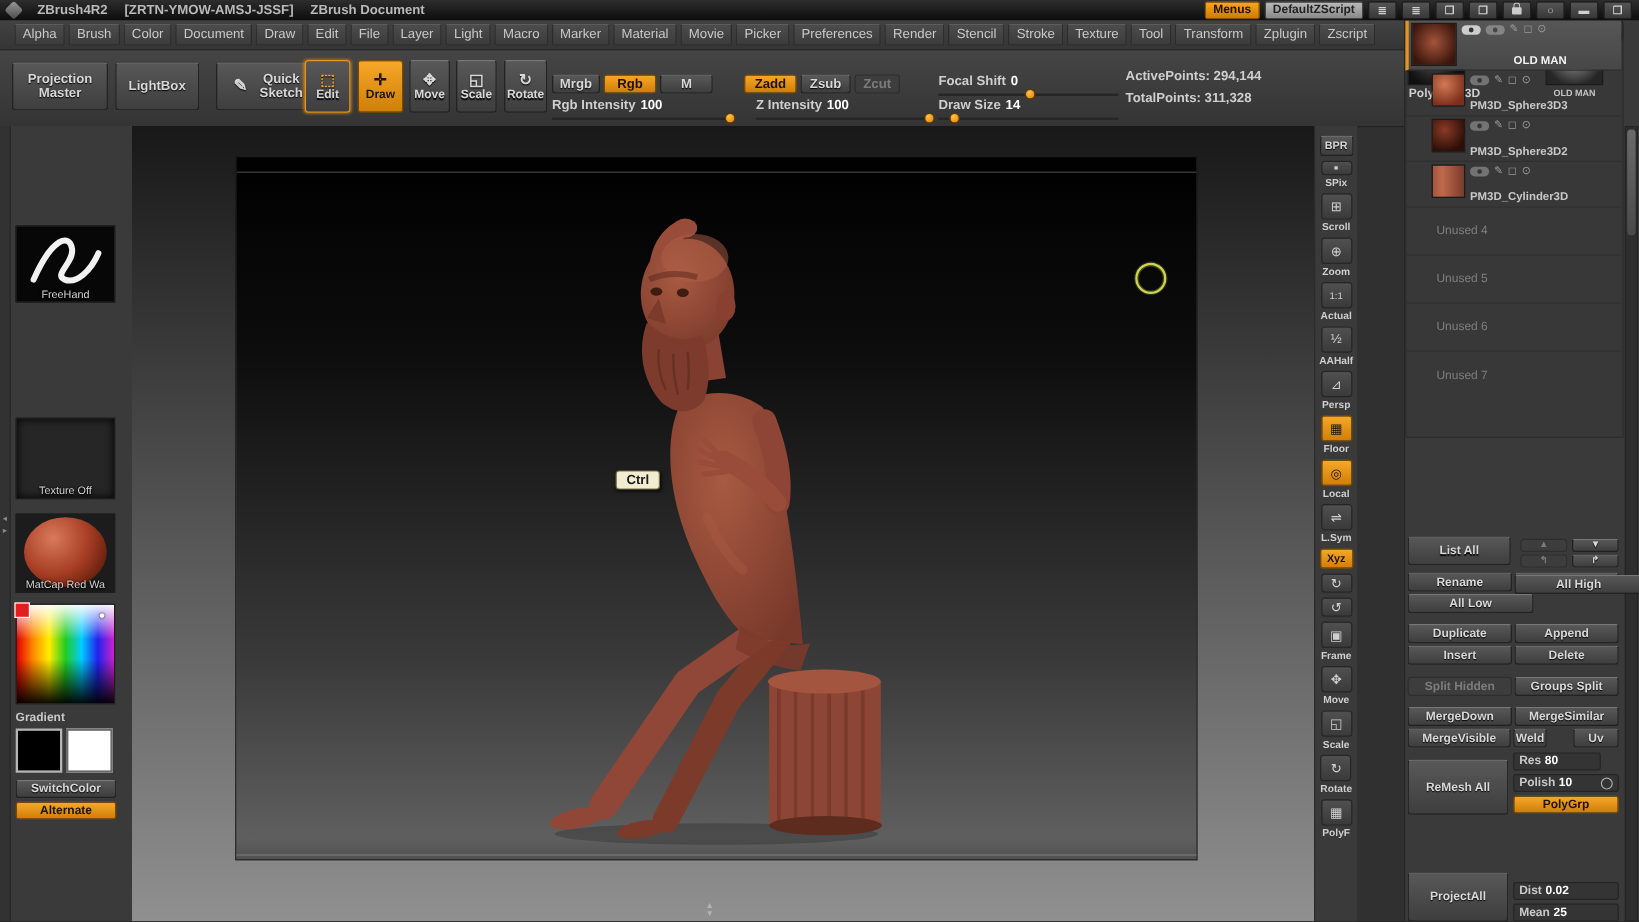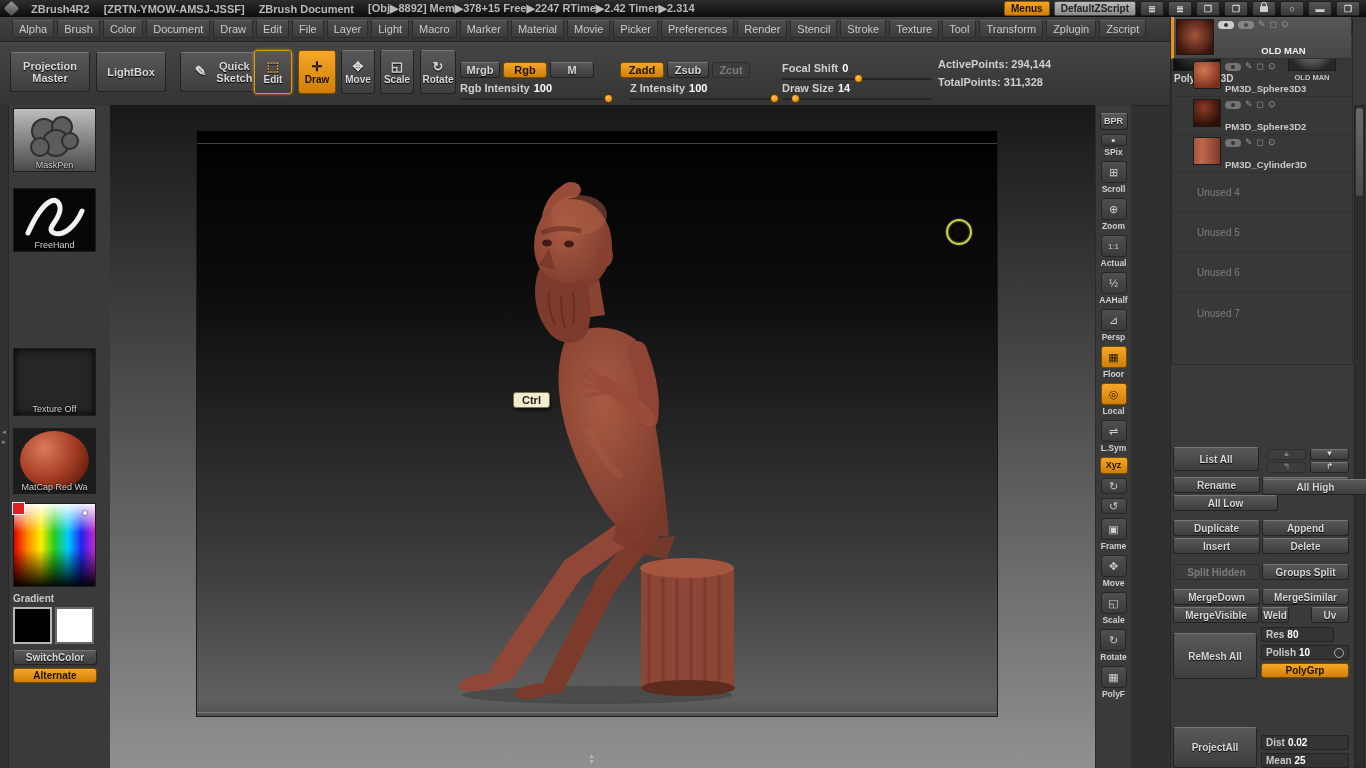--- a/index.html
+++ b/index.html
@@ -125,21 +125,20 @@
 </head>
 <body>
 
 <div id="root">
 
   <div id="titlebar" class="abs">
     <span class="logo"></span>
     <span>ZBrush4R2</span>
     <span>[ZRTN-YMOW-AMSJ-JSSF]</span>
     <span>ZBrush Document</span>
-    <span>[Obj▶8892]  Mem▶378+15  Free▶2247  RTime▶2.42  Timer▶2.314</span>
     <span class="tb-right">
       <span class="tb-btn orange">Menus</span>
       <span class="tb-btn gray">DefaultZScript</span>
       <span class="tb-ic">≣</span>
       <span class="tb-ic">≣</span>
       <span class="tb-ic">❐</span>
       <span class="tb-ic">❐</span>
       <span class="tb-ic">
           <span class="lockb"></span>
         </span>
@@ -227,32 +226,20 @@
     <div class="zslider" style="left:782px;top:40px;width:150px;">
       <span>Draw Size</span><span class="zv">14</span>
       <span class="track"></span><span class="dot" style="left:6%;"></span>
     </div>
 
     <div class="ptline" style="left:938px;top:16px;">ActivePoints: 294,144</div>
     <div class="ptline" style="left:938px;top:34px;">TotalPoints: 311,328</div>
   </div>
 
   <div id="leftshelf" class="abs">
-    <div class="thumb" id="th-brush">
-      <svg width="81" height="62">
-        <g fill="#5c5c5c" stroke="#2e2e2e" stroke-width="2">
-          <circle cx="30" cy="22" r="12"></circle>
-            <circle cx="48" cy="18" r="10"></circle>
-            <circle cx="42" cy="34" r="13"></circle>
-            <circle cx="26" cy="38" r="9"></circle>
-            <circle cx="56" cy="32" r="8"></circle>
-        </g>
-      </svg>
-      <span class="tlabel">MaskPen</span>
-    </div>
     <div class="thumb" id="th-stroke">
       <svg width="81" height="62">
         <path d="M14,44 C30,8 44,6 46,18 C48,30 30,40 40,44 C50,48 62,36 68,22" fill="none" stroke="#f2f2f2" stroke-width="5" stroke-linecap="round"></path>
       </svg>
       <span class="tlabel">FreeHand</span>
     </div>
     <div class="thumb" id="th-texture">
       <span class="tlabel">Texture Off</span>
     </div>
     <div class="thumb" id="th-mat">

